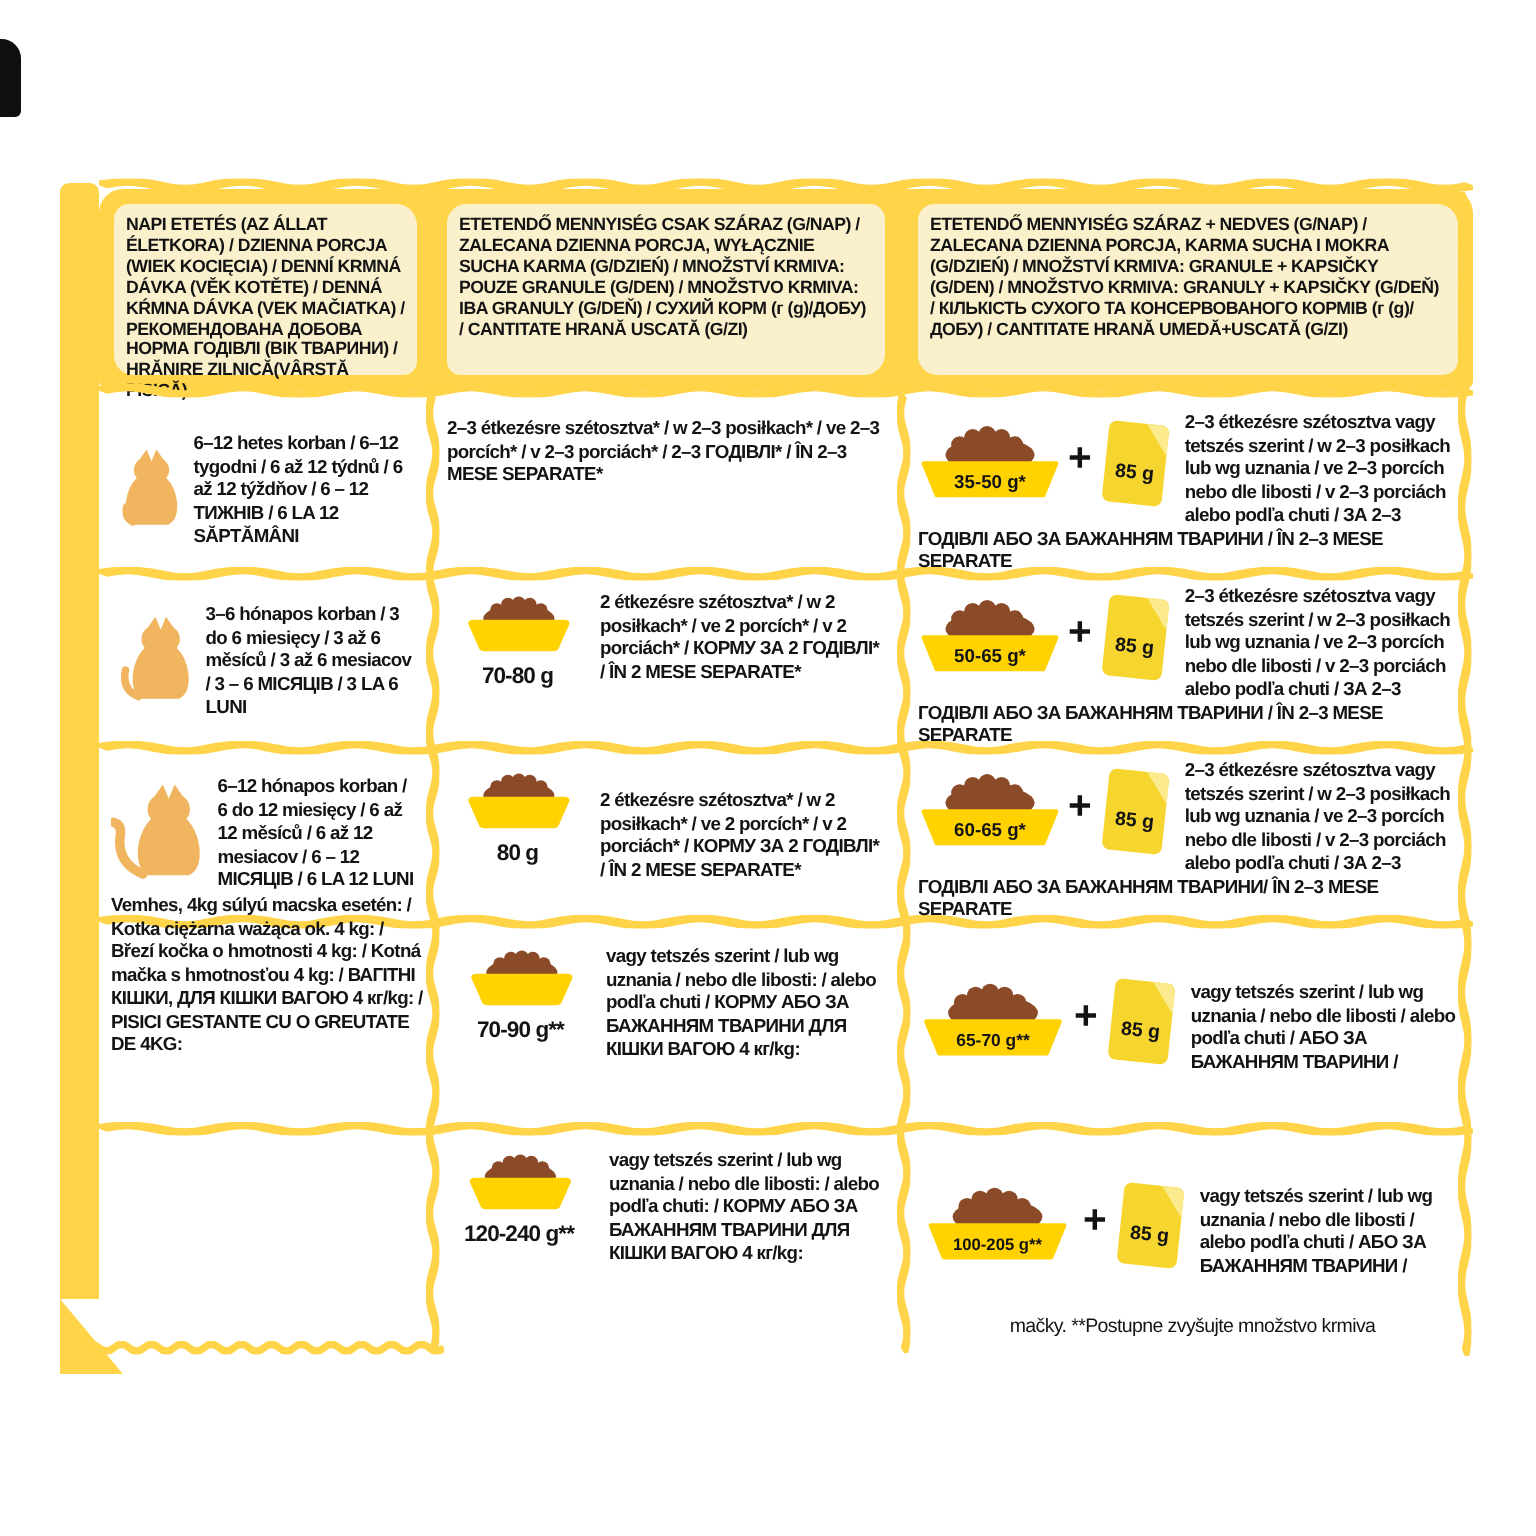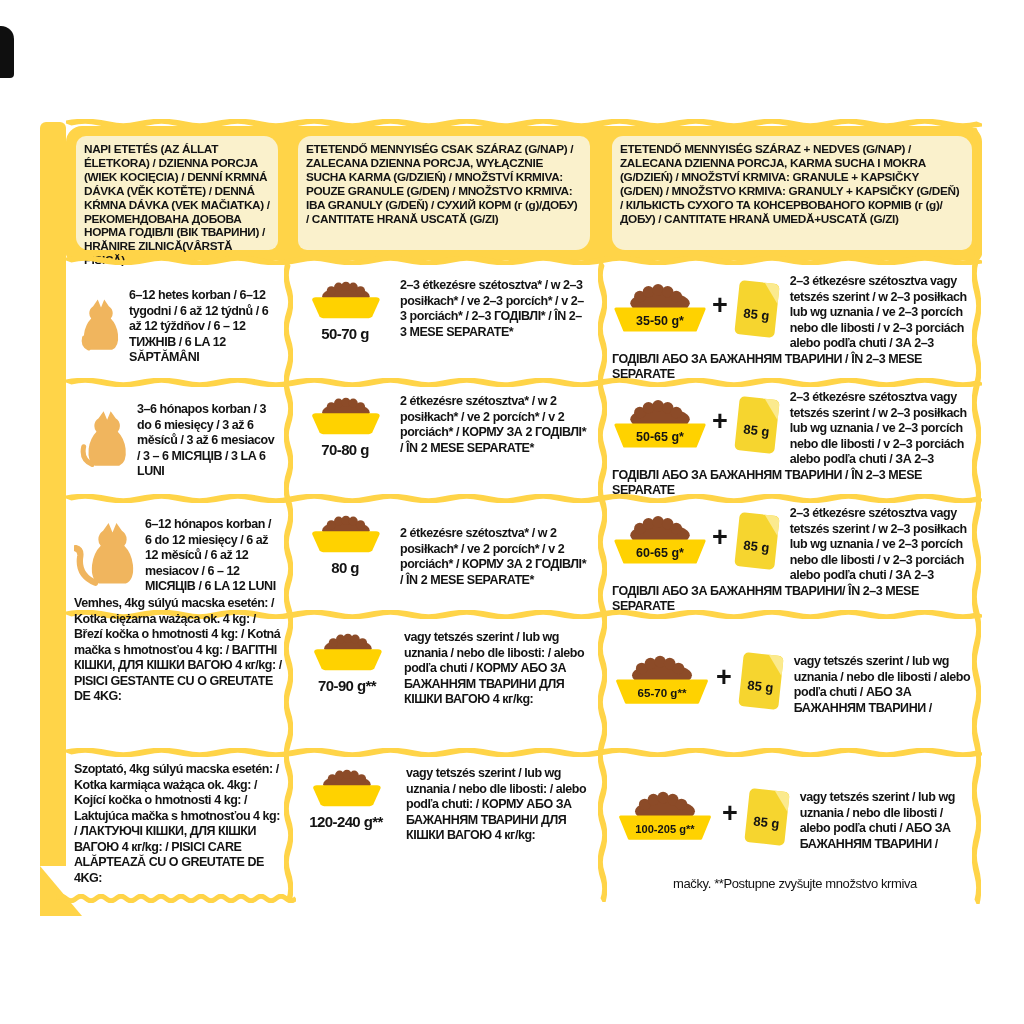--- a/index.html
+++ b/index.html
@@ -75,32 +75,20 @@
     </svg>
 
   <div class="cell age-cell" style="left:78px;top:280px;width:202px;height:94px">
     <svg width="46" height="60" viewBox="0 0 70 92">
         <path d="M35 16 L30 4 L23 14 Q17 18 17 25 Q17 30 20 33 Q11 42 9 57 Q7 76 18 81 L52 81 Q63 76 61 57 Q59 42 50 33 Q53 30 53 25 Q53 18 47 14 L40 4 Z" fill="#F0B55E"></path>
         <path d="M16 79 Q6 74 9 62" stroke="#F0B55E" stroke-width="6" fill="none" stroke-linecap="round"></path>
       </svg>
     <div class="note txt">6–12 hetes korban / 6–12 tygodni / 6 až 12 týdnů / 6 až 12 týždňov / 6 – 12 ТИЖНІВ / 6 LA 12 SĂPTĂMÂNI</div>
   </div>
   <div class="cell" style="left:298px;top:278px;width:290px;height:96px">
-    <div class="icon-block" style="width:94px">
-      <svg width="74" height="42" viewBox="0 0 80 46">
-          <ellipse cx="41" cy="20" rx="26" ry="10" fill="#8C4B28"></ellipse>
-          <circle cx="25" cy="14" r="5" fill="#8C4B28"></circle>
-          <circle cx="33" cy="10" r="5" fill="#8C4B28"></circle>
-          <circle cx="41" cy="9" r="5" fill="#8C4B28"></circle>
-          <circle cx="49" cy="10" r="5" fill="#8C4B28"></circle>
-          <circle cx="57" cy="14" r="5" fill="#8C4B28"></circle>
-          <path d="M4 24 Q4 21 8 21 L74 21 Q78 21 78 24 L70 42 Q69 44 66 44 L16 44 Q13 44 12 42 Z" fill="#FFD200"></path>
-        </svg>
-      <div class="amount">50-70 g</div>
-    </div>
     <div class="note">2–3 étkezésre szétosztva* / w 2–3 posiłkach* / ve 2–3 porcích* / v 2–3 porciách* / 2–3 ГОДІВЛІ* / ÎN 2–3 MESE SEPARATE*</div>
   </div>
   <div class="cell" style="left:612px;top:274px;width:360px;height:100px">
     <div class="combo">
       <svg width="96" height="58" viewBox="0 0 100 60">
           <ellipse cx="50" cy="24" rx="31" ry="12" fill="#8C4B28"></ellipse>
           <circle cx="29" cy="17" r="6" fill="#8C4B28"></circle>
           <circle cx="38" cy="12" r="6" fill="#8C4B28"></circle>
           <circle cx="48" cy="10" r="6" fill="#8C4B28"></circle>
           <circle cx="58" cy="12" r="6" fill="#8C4B28"></circle>
@@ -247,23 +235,20 @@
           <g transform="rotate(6 25 31)">
             <rect x="5" y="4" width="40" height="54" rx="5" fill="#F6D52F"></rect>
             <path d="M30 4 L45 24 L45 10 Q45 4 38 4 Z" fill="#FBEA8E"></path>
             <text x="25" y="41" text-anchor="middle" font-size="13">85 g</text>
           </g>
         </svg>
     </div>
     <div class="note" style="padding-top:18px">vagy tetszés szerint / lub wg uznania / nebo dle libosti / alebo podľa chuti / АБО ЗА БАЖАННЯМ ТВАРИНИ /</div>
   </div>
 
-  <div class="cell" style="left:74px;top:762px;width:208px;height:138px">
-    <div class="note">Szoptató, 4kg súlyú macska esetén: / Kotka karmiąca ważąca ok. 4kg: / Kojící kočka o hmotnosti 4 kg: / Laktujúca mačka s hmotnosťou 4 kg: / ЛАКТУЮЧІ КІШКИ, ДЛЯ КІШКИ ВАГОЮ 4 кг/kg: / PISICI CARE ALĂPTEAZĂ CU O GREUTATE DE 4KG:</div>
-  </div>
   <div class="cell" style="left:294px;top:766px;width:294px;height:120px">
     <div class="icon-block" style="width:104px">
       <svg width="74" height="42" viewBox="0 0 80 46">
           <ellipse cx="41" cy="20" rx="26" ry="10" fill="#8C4B28"></ellipse>
           <circle cx="25" cy="14" r="5" fill="#8C4B28"></circle>
           <circle cx="33" cy="10" r="5" fill="#8C4B28"></circle>
           <circle cx="41" cy="9" r="5" fill="#8C4B28"></circle>
           <circle cx="49" cy="10" r="5" fill="#8C4B28"></circle>
           <circle cx="57" cy="14" r="5" fill="#8C4B28"></circle>
           <path d="M4 24 Q4 21 8 21 L74 21 Q78 21 78 24 L70 42 Q69 44 66 44 L16 44 Q13 44 12 42 Z" fill="#FFD200"></path>

